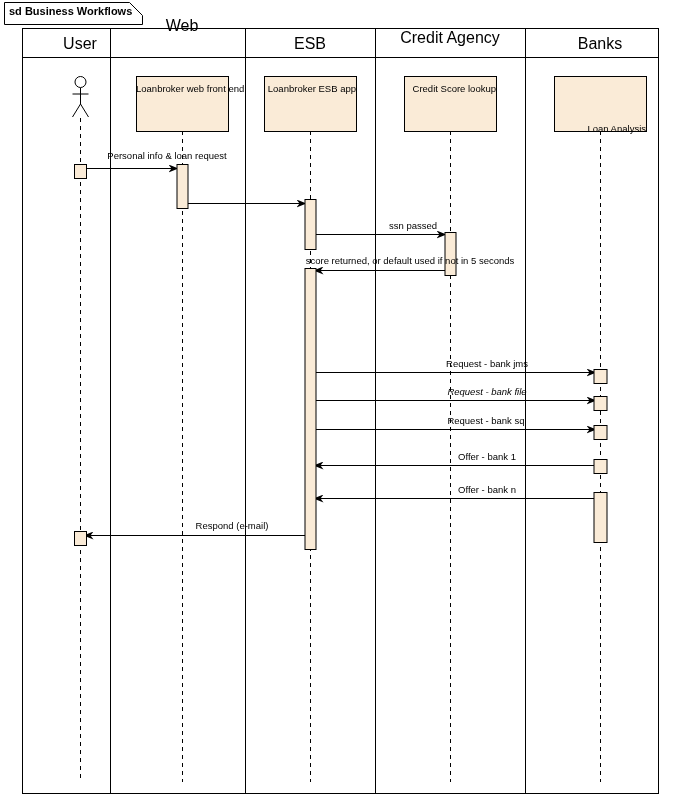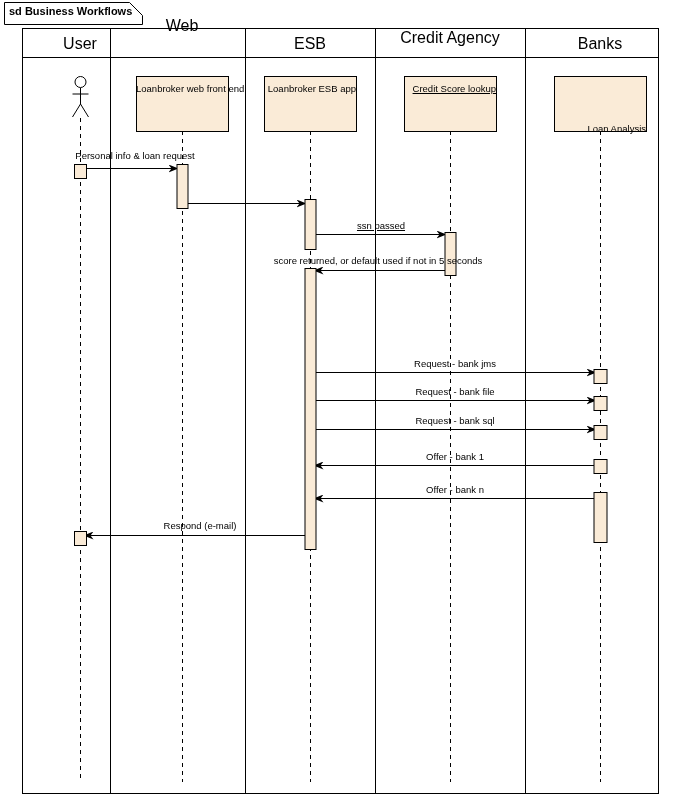--- a/index.html
+++ b/index.html
@@ -48,20 +48,21 @@
   .box-label {
     font-size: 9.5px;
     text-align: right;
     transform: translateX(-50%);
     width: 92px;
   }
   .msg-label {
     font-size: 9.5px;
     text-align: center;
     transform: translateX(-50%);
+    margin-left: 32px;
   }
 </style>
 </head>
 <body>
 
 <div id="canvas">
 
   <svg id="svg-layer" viewBox="0 0 680 805" xmlns="http://www.w3.org/2000/svg">
     <defs>
       <marker id="arrow-right" markerWidth="10" markerHeight="8" refX="9.5" refY="4" orient="auto" markerUnits="userSpaceOnUse">
@@ -135,28 +136,28 @@
   <div id="head-labels">
       <div class="lbl head-label" style="left: 80px; top: 35px;">User</div>
       <div class="lbl head-label" style="left: 182px; top: 17px;">Web</div>
       <div class="lbl head-label" style="left: 310px; top: 35px; text-align: center;">ESB</div>
       <div class="lbl head-label" style="left: 450px; top: 29px;">Credit Agency</div>
       <div class="lbl head-label" style="left: 600px; top: 35px;">Banks</div>
     </div>
   <div id="box-labels">
       <div class="lbl box-label" style="left: 182px; top: 84px;">Loanbroker web front end</div>
       <div class="lbl box-label" style="left: 310px; top: 84px;">Loanbroker ESB app</div>
-      <div class="lbl box-label" style="left: 450px; top: 84px; text-decoration: underline;">Credit Score lookup</div>
+      <div class="lbl box-label" style="left: 450px; top: 84px;">Credit Score lookup</div>
       <div class="lbl box-label" style="left: 600px; top: 84px; margin-top: 40px;">Loan Analysis</div>
     </div>
   <div id="msg-labels">
       <div class="lbl msg-label" style="left: 135px; top: 151px;">Personal info &amp; loan request</div>
-      <div class="lbl msg-label" style="left: 381px; top: 221px; text-decoration: underline;">ssn passed</div>
+      <div class="lbl msg-label" style="left: 381px; top: 221px;">ssn passed</div>
       <div class="lbl msg-label" style="left: 378px; top: 256px;">score returned, or default used if not in 5 seconds</div>
       <div class="lbl msg-label" style="left: 455px; top: 359px;">Request - bank jms</div>
-      <div class="lbl msg-label" style="left: 455px; top: 387px;">Request - bank file</div>
+      <div class="lbl msg-label" style="left: 455px; top: 387px; font-style: italic;">Request - bank file</div>
       <div class="lbl msg-label" style="left: 455px; top: 416px;">Request - bank sql</div>
       <div class="lbl msg-label" style="left: 455px; top: 452px;">Offer - bank 1</div>
       <div class="lbl msg-label" style="left: 455px; top: 485px;">Offer - bank n</div>
       <div class="lbl msg-label" style="left: 200px; top: 521px;">Respond (e-mail)</div>
     </div>
 
 </div>
 
 </body></html>

